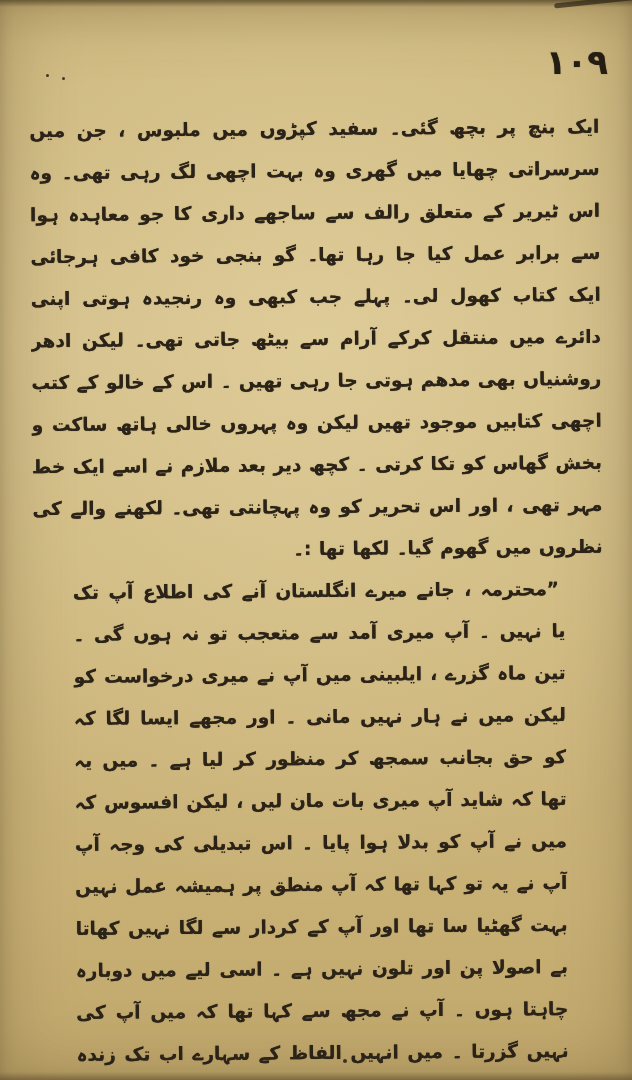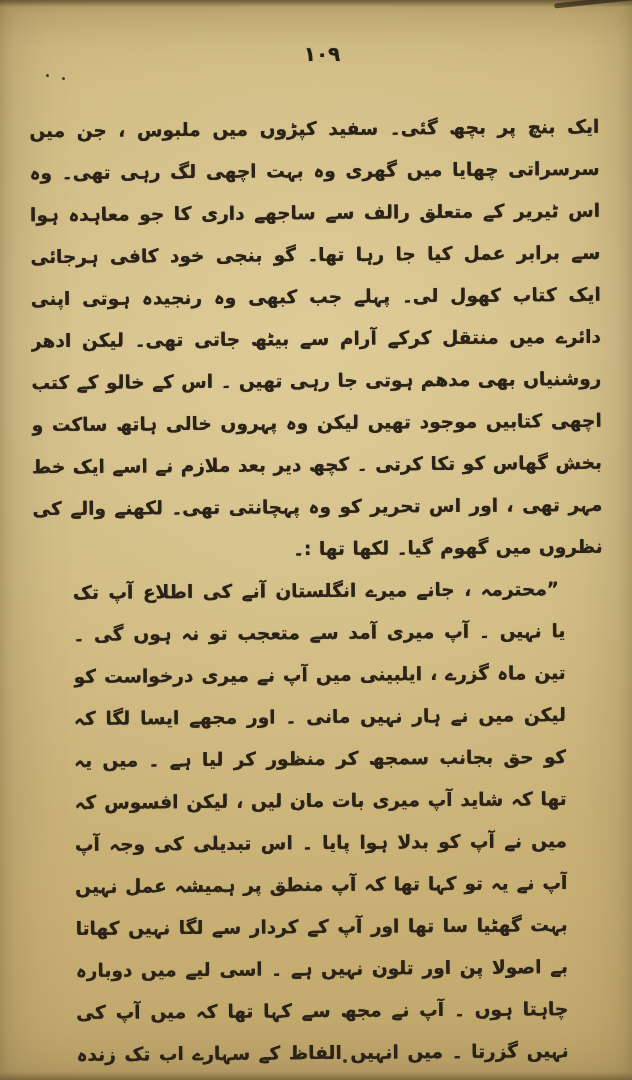--- a/index.html
+++ b/index.html
@@ -28,22 +28,22 @@
     background: linear-gradient(to top, rgba(58, 46, 22, 0.35), rgba(58, 46, 22, 0));
   }
   .corner-slash {
     position: absolute; top: -1px; right: -8px; width: 86px; height: 5px;
     background: #2e2716; opacity: 0.7; border-radius: 3px;
     transform: rotate(-6deg);
   }
   .page-number {
     position: absolute;
     top: 42px; left: 0; right: 24px;
-    text-align: center;
-    font-size: 20px;
+    text-align: right;
+    font-size: 34px;
     font-weight: bold;
     letter-spacing: 3px;
     color: #241d12;
     text-shadow: 0 0 1px rgba(36, 29, 18, 0.6);
     padding-left: 36px;
   }
   .text-block {
     position: absolute;
     top: 108px; left: 33px; right: 29px;
     transform: rotate(-0.45deg);

